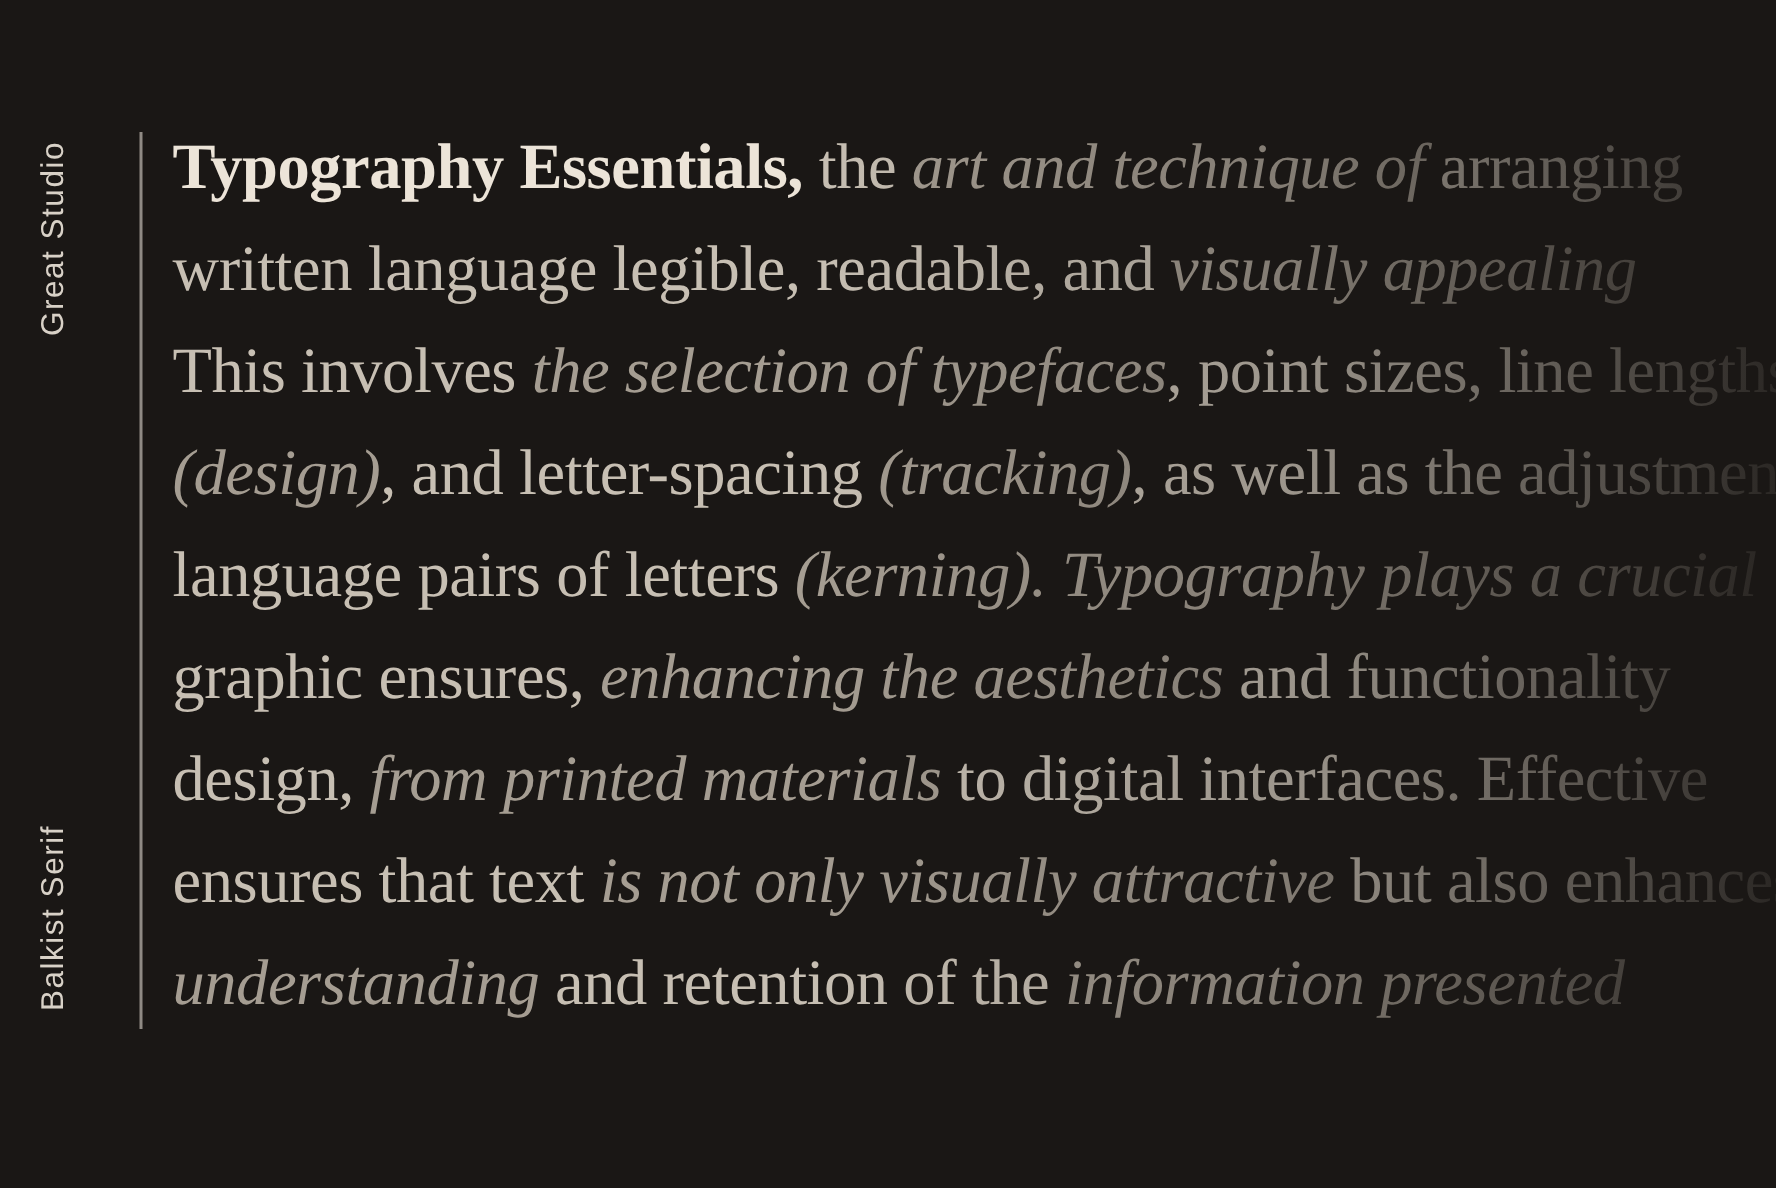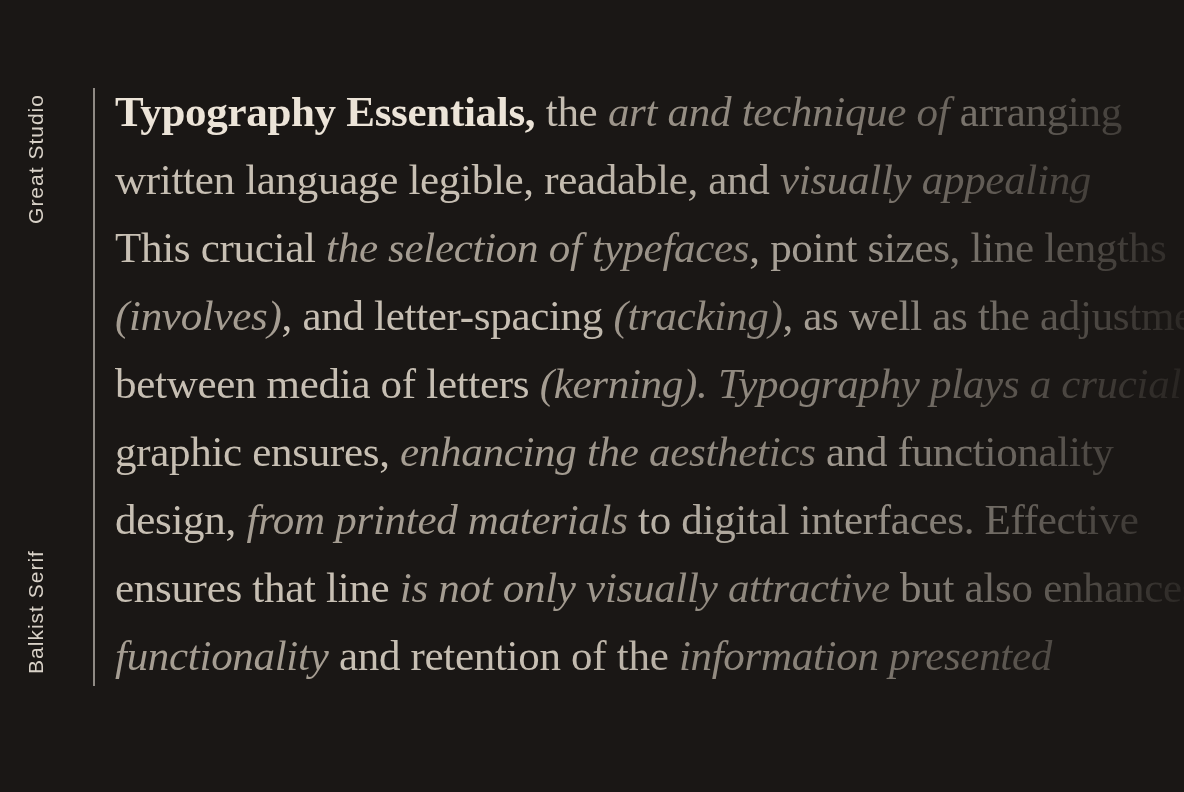--- a/index.html
+++ b/index.html
@@ -102,44 +102,44 @@
 
     <p class="line">
       <span class="seg bold">Typography Essentials,</span><span class="seg regular"> the </span><span class="seg italic">art and technique of</span><span class="seg regular"> arranging</span>
     </p>
 
     <p class="line">
       <span class="seg regular">written language legible, readable, and </span><span class="seg italic">visually appealing</span>
     </p>
 
     <p class="line">
-      <span class="seg regular">This crucial </span><span class="seg italic">the selection of typefaces</span><span class="seg regular">, point sizes, line lengths</span>
+      <span class="seg regular">This involves </span><span class="seg italic">the selection of typefaces</span><span class="seg regular">, point sizes, line lengths</span>
     </p>
 
     <p class="line">
-      <span class="seg italic">(involves)</span><span class="seg regular">, and letter-spacing </span><span class="seg italic">(tracking)</span><span class="seg regular">, as well as the adjustment</span>
+      <span class="seg italic">(design)</span><span class="seg regular">, and letter-spacing </span><span class="seg italic">(tracking)</span><span class="seg regular">, as well as the adjustment</span>
     </p>
 
     <p class="line">
-      <span class="seg regular">between media of letters </span><span class="seg italic">(kerning). Typography plays a crucial</span>
+      <span class="seg regular">language pairs of letters </span><span class="seg italic">(kerning). Typography plays a crucial</span>
     </p>
 
     <p class="line">
       <span class="seg regular">graphic ensures, </span><span class="seg italic">enhancing the aesthetics</span><span class="seg regular"> and functionality</span>
     </p>
 
     <p class="line">
       <span class="seg regular">design, </span><span class="seg italic">from printed materials</span><span class="seg regular"> to digital interfaces. Effective</span>
     </p>
 
     <p class="line">
-      <span class="seg regular">ensures that line </span><span class="seg italic">is not only visually attractive</span><span class="seg regular"> but also enhances</span>
+      <span class="seg regular">ensures that text </span><span class="seg italic">is not only visually attractive</span><span class="seg regular"> but also enhances</span>
     </p>
 
     <p class="line">
-      <span class="seg italic">functionality</span><span class="seg regular"> and retention of the </span><span class="seg italic">information presented</span>
+      <span class="seg italic">understanding</span><span class="seg regular"> and retention of the </span><span class="seg italic">information presented</span>
     </p>
 
   </div>
 
   <div class="fade-overlay"></div>
 
 </div>
 
 </body></html>

